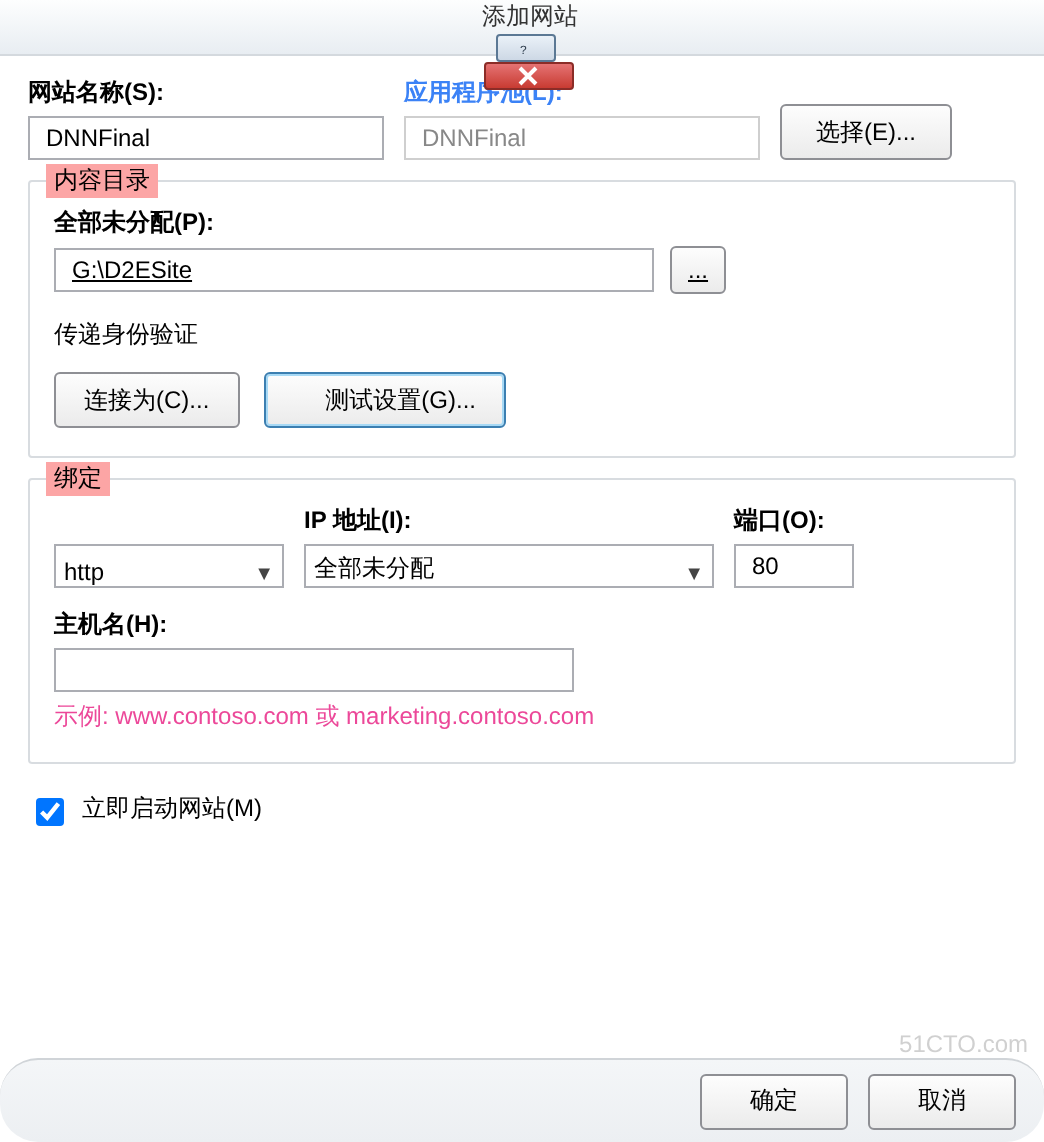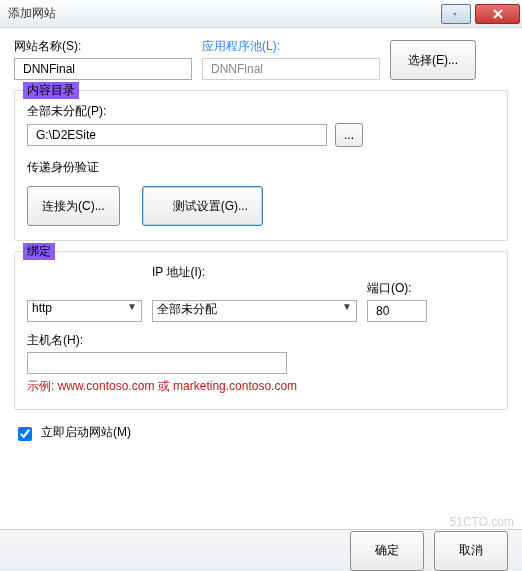--- a/index.html
+++ b/index.html
@@ -1,46 +1,46 @@
 <!DOCTYPE html>
 <html><head>
 <meta charset="utf-8">
 <style>
 * { box-sizing: border-box; font-family: "Microsoft YaHei", "Segoe UI", Tahoma, sans-serif; font-size: 12px; }
 body { margin: 0; padding: 0; background: #fff; width: 522px; height: 571px; position: relative; }
 
-.titlebar { height: 28px; background: linear-gradient(#fdfefe, #e8edf2); border-bottom: 1px solid #d4d9de; display: flex; align-items: center; padding: 0 0 0 8px; position: relative; }
+.titlebar { height: 28px; background: linear-gradient(#fdfefe, #e8edf2); border-bottom: 1px solid #d4d9de; display: flex; align-items: center; padding: 0 0 0 8px; position: relative; flex-direction: column; }
 .titlebar .title { color: #333; flex: 1; }
 .win-btn { width: 30px; height: 20px; display: inline-flex; align-items: center; justify-content: center; border: 1px solid #5b7894; border-radius: 2px; margin-right: 4px; background: linear-gradient(#eaf1f8,#cdd8e5); color:#2b3a4a;}
 .win-close { width: 45px; background: linear-gradient(#e57373,#c83b32); color: #fff; border-color:#8b2c27; margin-right:2px;}
 .win-help svg, .win-close svg { width:12px; height:12px; }
 
 .client { padding: 10px 14px 50px 14px; background: #fff; }
 
 .row { display: flex; gap: 10px; align-items: flex-end; margin-bottom: 8px; }
 .col { display: flex; flex-direction: column; }
-label.field-label { margin-bottom: 3px; color: #000; }
+label.field-label { margin-bottom: 3px; color: #000; font-weight: bold; }
 label.disabled { color: #3b82f6; }
 input.text { height: 22px; border: 1px solid #abadb3; padding: 2px 8px; background:#fff; }
 input.text[readonly] { background:#fff; color:#888; border-color:#cfcfcf;}
-.btn { height: 40px; padding: 0 14px; border: 1px solid #8e8f94; background: linear-gradient(#fdfdfd,#ebebeb); border-radius: 3px; cursor: pointer; }
+.btn { height: 28px; padding: 0 14px; border: 1px solid #8e8f94; background: linear-gradient(#fdfdfd,#ebebeb); border-radius: 3px; cursor: pointer; }
 .btn.small { padding: 0 8px; height:24px; }
 .btn.focus { border: 1px solid #3c7fb1; box-shadow: inset 0 0 0 1px #a7d9f5; padding-left: 30px; }
 
 .group { border: 1px solid #d8dce0; border-radius: 2px; padding: 12px 12px 14px 12px; margin-top: 10px; position: relative; }
-.group > .legend { position: absolute; top: -9px; left: 8px; background: #8b5cf6; padding: 0 4px; color:#000;}
-.hint { color:#b91c1c; margin-top:4px; }
+.group > .legend { position: absolute; top: -9px; left: 8px; background: #fca5a5; padding: 0 4px; color:#000;}
+.hint { color:#ec4899; margin-top:4px; }
 
-.select { height:22px; border:1px solid #abadb3; background:#fff; display:flex; align-items:flex-start; padding:0 4px; justify-content:space-between; cursor:pointer;margin-top:16px;}
+.select { height:22px; border:1px solid #abadb3; background:#fff; display:flex; align-items:flex-end; padding:0 4px; justify-content:space-between; cursor:pointer;}
 .select .arrow { font-size:10px; color:#444; }
 
 .check { display:flex; gap:6px; margin-top:14px;}
 .check input { width:14px; height:14px;}
 
-.footer { position:absolute; bottom:0; left:0; right:0; height:42px; border-top:1px solid #d0d4d8; background:linear-gradient(#f4f6f8,#eceff2); display:flex; justify-content:flex-end; align-items:center; gap:10px; padding:0 14px;}
+.footer { position:absolute; bottom:0; left:0; right:0; height:42px; border-top:1px solid #d0d4d8; background:linear-gradient(#f4f6f8,#eceff2); display:flex; justify-content:flex-end; align-items:center; gap:10px; padding:0 14px;border-radius:19px;}
 .footer .btn { min-width:74px;}
 .watermark { position:absolute; right:8px; bottom:18px; color:rgba(120,120,120,0.35); font-size:14px; pointer-events:none; line-height:1.2;}
 .watermark .w2{ font-size:20px; color:rgba(51,102,204,0.35);}
 </style>
 </head>
 <body>
 
 <div class="titlebar">
   <span class="title">添加网站</span>
   <div class="win-btn win-help">
@@ -65,26 +65,26 @@
     <div class="col" style="width:178px">
       <label class="field-label disabled">应用程序池(L):</label>
       <input class="text" type="text" readonly="" value="DNNFinal" style="">
     </div>
     <button class="btn" style="min-width:86px">选择(E)...</button>
   </div>
 
   <div class="group">
     <div class="legend">内容目录</div>
     <label class="field-label">全部未分配(P):</label>
-    <div style="display:flex; gap:8px; align-items:center; margin-top:3px;">
+    <div style="display:flex; gap:8px; align-items:center; margin-top:3px;text-decoration:underline;">
       <input class="text" style="flex: 0 0 300px;" type="text" value="G:\D2ESite">
       <button class="btn small">...</button>
     </div>
     <div style="margin-top:12px">传递身份验证</div>
-    <div style="display:flex; gap:22px; margin-top:10px;">
+    <div style="display:flex; gap:12px; margin-top:10px;">
       <button class="btn">连接为(C)...</button>
       <button class="btn focus">测试设置(G)...</button>
     </div>
   </div>
 
   <div class="group">
     <div class="legend">绑定</div>
     <div class="row">
       <div class="col" style="width:115px">
         <div class="select">

